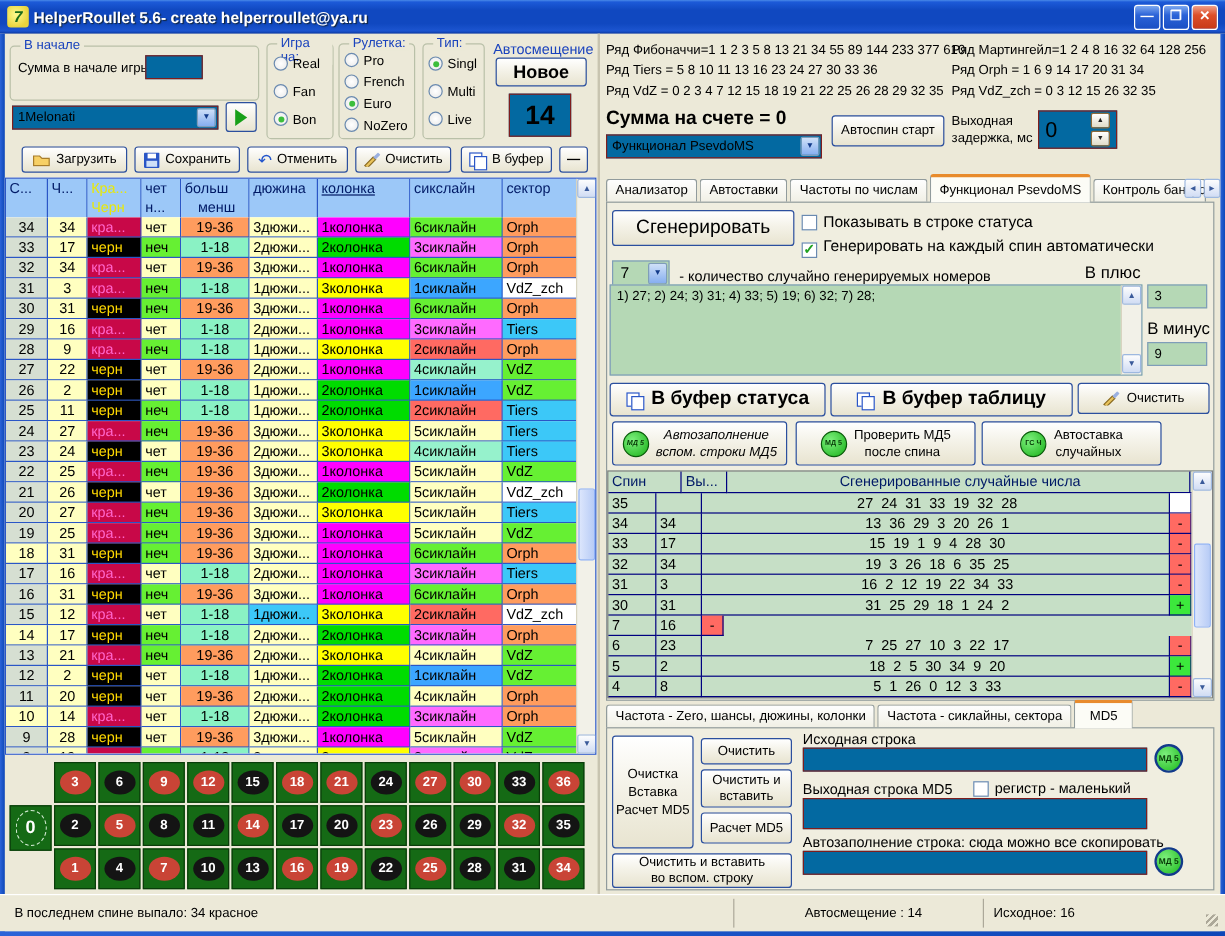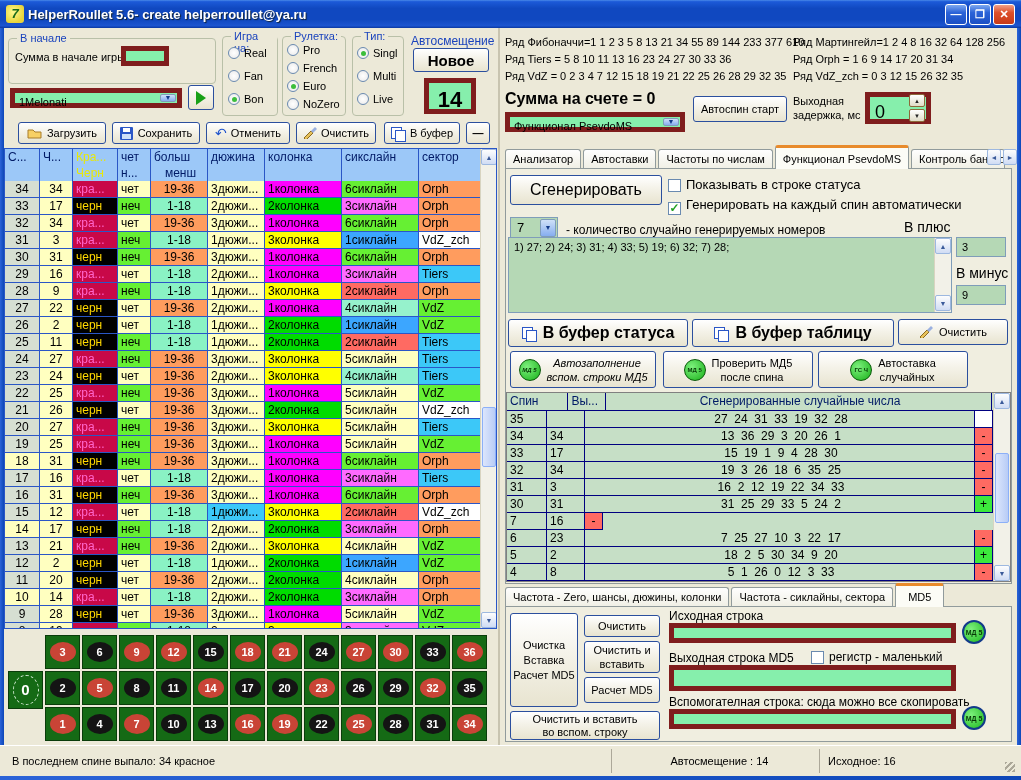--- a/index.html
+++ b/index.html
@@ -15,21 +15,21 @@
   .title-text{font-size:13px;font-weight:bold;text-shadow:1px 1px 1px #123;margin-left:4px;}
   .app-icon{width:18px;height:18px;margin-left:6px;border-radius:3px;background:radial-gradient(circle at 40% 40%,#fefa8e,#e8d43c 70%);
     color:#1a6b1a;font-weight:bold;font-size:13px;text-align:center;line-height:17px;font-style:italic;}
   .tb-btns{position:absolute;right:6px;top:4px;display:flex;gap:2px;}
   .tb-btn{width:22px;height:21px;border:1px solid #fff;border-radius:3px;color:#fff;
     background:linear-gradient(180deg,#7da8ef,#2b63d8 40%,#1a4fc4);text-align:center;line-height:19px;font-size:11px;font-weight:bold;}
   .tb-close{background:linear-gradient(180deg,#f0a088,#dd4f2a 40%,#c83a18);}
   
   .btn{background:linear-gradient(180deg,#ffffff,#f4f2e8 45%,#e8e4d0);border:1px solid #2b4f9e;border-radius:3px;
     display:flex;align-items:center;justify-content:center;text-align:center;cursor:default;}
-  .sunken{background:#86efac;border:5px solid #7f1d1d;}
+  .sunken{background:#0369a1;border:1px solid #7f1d1d;}
   .greenfield{background:#b5d8b5;border:1px solid #7f9db9;}
   .gb{border:1px solid #b9c0a8;border-radius:4px;}
   .gb-label{position:absolute;top:-7px;left:8px;background:#ece9d8;padding:0 3px;color:#1a43bd;}
   .blue-label{color:#1a43bd;}
   .combo-arrow{position:absolute;right:1px;top:1px;bottom:1px;width:16px;border:1px solid #7f9db9;border-radius:2px;
     background:linear-gradient(180deg,#cfe0f8,#86aef0);color:#123a8a;font-size:7px;display:flex;align-items:center;justify-content:center;}
   .radio{width:12px;height:12px;border:1px solid #6a8ab0;border-radius:50%;background:radial-gradient(circle,#fff,#e8e8e8);display:inline-block;vertical-align:-2px;margin-right:4px;position:relative;}
   .radio.sel::after{content:"";position:absolute;left:3px;top:3px;width:5px;height:5px;border-radius:50%;background:#3cbe3c;}
   .cb{width:13px;height:13px;border:1px solid #6a8ab0;background:#fff;display:inline-block;vertical-align:-3px;margin-right:5px;
     color:#21a121;font-weight:bold;font-size:12px;line-height:11px;text-align:center;}
@@ -168,21 +168,21 @@
 
   <div class="abs mt" style="left:4px;top:148px;width:493px;height:481px;">
     <div id="mt-headers">
         <div class="mt-hrow">
           <div class="mt-hcell" style="width: 35px;">С...</div>
           <div class="mt-hcell" style="width: 33px;">Ч...</div>
           <div class="mt-hcell" style="width: 45px; color: rgb(232, 232, 10);">Кра...</div>
           <div class="mt-hcell" style="width: 33px;">чет</div>
           <div class="mt-hcell" style="width: 57px;">больш</div>
           <div class="mt-hcell" style="width: 57px;">дюжина</div>
-          <div class="mt-hcell" style="width: 77px;">колонка</div>
+          <div class="mt-hcell" style="width: 77px; text-decoration: underline;">колонка</div>
           <div class="mt-hcell" style="width: 77px;">сикслайн</div>
           <div class="mt-hcell" style="width: 63px;">сектор</div>
         </div>
         <div class="mt-hrow">
           <div class="mt-hcell" style="width: 35px;"></div>
           <div class="mt-hcell" style="width: 33px;"></div>
           <div class="mt-hcell" style="width: 45px; color: rgb(232, 232, 10);">Черн</div>
           <div class="mt-hcell" style="width: 33px;">н...</div>
           <div class="mt-hcell" style="width: 57px; text-align: center;">менш</div>
           <div class="mt-hcell" style="width: 57px;"></div>
@@ -736,21 +736,21 @@
             </div>
             <div class="sp-row">
               <div class="sp-cell" style="width: 40px;">31</div>
               <div class="sp-cell" style="width: 38px;">3</div>
               <div class="sp-cell" style="width: 390px; text-align: center;">16  2  12  19  22  34  33</div>
               <div class="sp-cell" style="width: 18px; text-align: center; padding-left: 0px; background: rgb(255, 106, 98);">-</div>
             </div>
             <div class="sp-row">
               <div class="sp-cell" style="width: 40px;">30</div>
               <div class="sp-cell" style="width: 38px;">31</div>
-              <div class="sp-cell" style="width: 390px; text-align: center;">31  25  29  33  5  24  2</div>
+              <div class="sp-cell" style="width: 390px; text-align: center;">31  25  29  18  1  24  2</div>
               <div class="sp-cell" style="width: 18px; text-align: center; padding-left: 0px; background: rgb(60, 232, 60);">+</div>
             </div>
             <div class="sp-row">
               <div class="sp-cell" style="width: 40px;">7</div>
               <div class="sp-cell" style="width: 38px;">16</div>
               <div class="sp-cell" style="width: 18px; text-align: center; padding-left: 0px; background: rgb(255, 106, 98);">-</div>
             </div>
             <div class="sp-row">
               <div class="sp-cell" style="width: 40px;">6</div>
               <div class="sp-cell" style="width: 38px;">23</div>
@@ -795,21 +795,21 @@
         <span><span>Очистить и  вставить</span><br><span>во вспом. строку</span></span>
       </div>
       <div class="abs" style="left:163px;top:2px;font-size:12px;">Исходная строка</div>
       <div class="abs sunken" style="left:163px;top:16px;width:287px;height:20px;"></div>
       <div class="abs md5icon" style="left:456px;top:13px;">МД 5</div>
       <div class="abs" style="left:163px;top:44px;font-size:12px;">Выходная строка MD5</div>
       <div class="abs" style="left:305px;top:43px;font-size:12px;">
         <span class="cb"></span><span>регистр  - маленький</span>
       </div>
       <div class="abs sunken" style="left:163px;top:58px;width:287px;height:26px;"></div>
-      <div class="abs" style="left:163px;top:88px;font-size:12px;">Вспомогателная строка: сюда можно все скопировать</div>
+      <div class="abs" style="left:163px;top:88px;font-size:12px;">Автозаполнение строка: сюда можно все скопировать</div>
       <div class="abs sunken" style="left:163px;top:102px;width:287px;height:20px;"></div>
       <div class="abs md5icon" style="left:456px;top:99px;">МД 5</div>
     </div>
   </div>
 
   <div class="abs statusbar">
     <div class="seg" style="left:4px;width:608px;">В последнем спине выпало: 34 красное</div>
     <div class="seg" style="left:612px;width:208px;justify-content:center;">Автосмещение : 14</div>
     <div class="seg" style="left:820px;width:193px;border-right:none;">Исходное: 16</div>
     <div class="abs" style="right:6px;bottom:4px;width:10px;height:10px;

